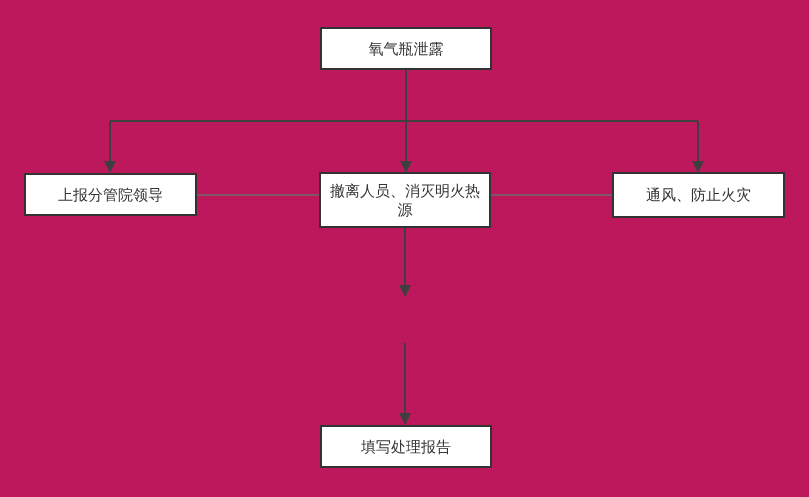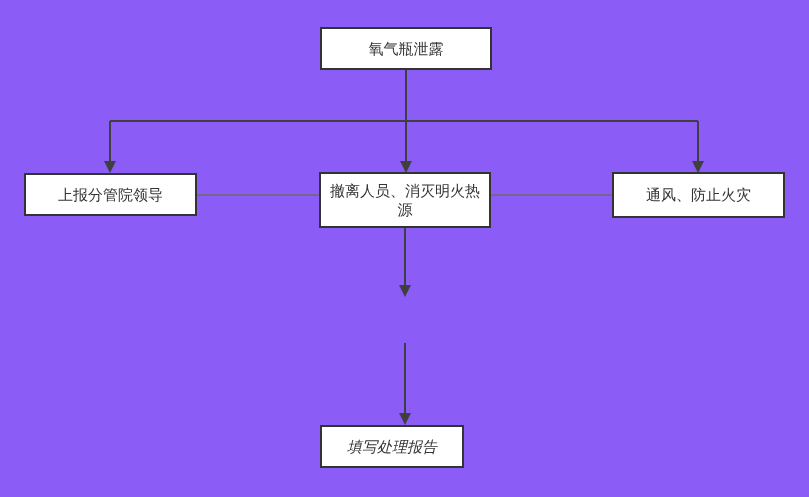--- a/index.html
+++ b/index.html
@@ -5,21 +5,21 @@
   html, body {
     margin: 0;
     padding: 0;
     background: #ffffff;
     font-family: "Liberation Sans", "DejaVu Sans", sans-serif;
   }
   .canvas {
     position: relative;
     width: 809px;
     height: 497px;
-    background: #8b5cf6;
+    background: #be185d;
     overflow: hidden;
   }
   .edges-layer {
     position: absolute;
     left: 0;
     top: 0;
     width: 809px;
     height: 497px;
   }
   .node {
@@ -34,21 +34,21 @@
     align-items: center;
     justify-content: center;
     text-align: center;
     padding: 2px 6px;
   }
   .node-start          { left: 320px; top: 27px;  width: 172px; height: 43px; }
   .node-report-leader  { left: 24px;  top: 173px; width: 173px; height: 43px; align-items: center; }
   .node-evacuate       { left: 319px; top: 172px; width: 172px; height: 56px; }
   .node-ventilate      { left: 612px; top: 172px; width: 173px; height: 46px; }
   .node-handle         { left: 319px; top: 297px; width: 172px; height: 46px; }
-  .node-report         { left: 320px; top: 425px; width: 144px; height: 43px; font-style: italic; }
+  .node-report         { left: 320px; top: 425px; width: 172px; height: 43px; }
 </style>
 </head>
 <body>
 
 <div class="canvas">
 
   <svg class="edges-layer" width="809" height="497" viewBox="0 0 809 497" xmlns="http://www.w3.org/2000/svg">
 
     <line x1="406" y1="70" x2="406" y2="162" stroke="#3f3f3f" stroke-width="2"></line>
 

